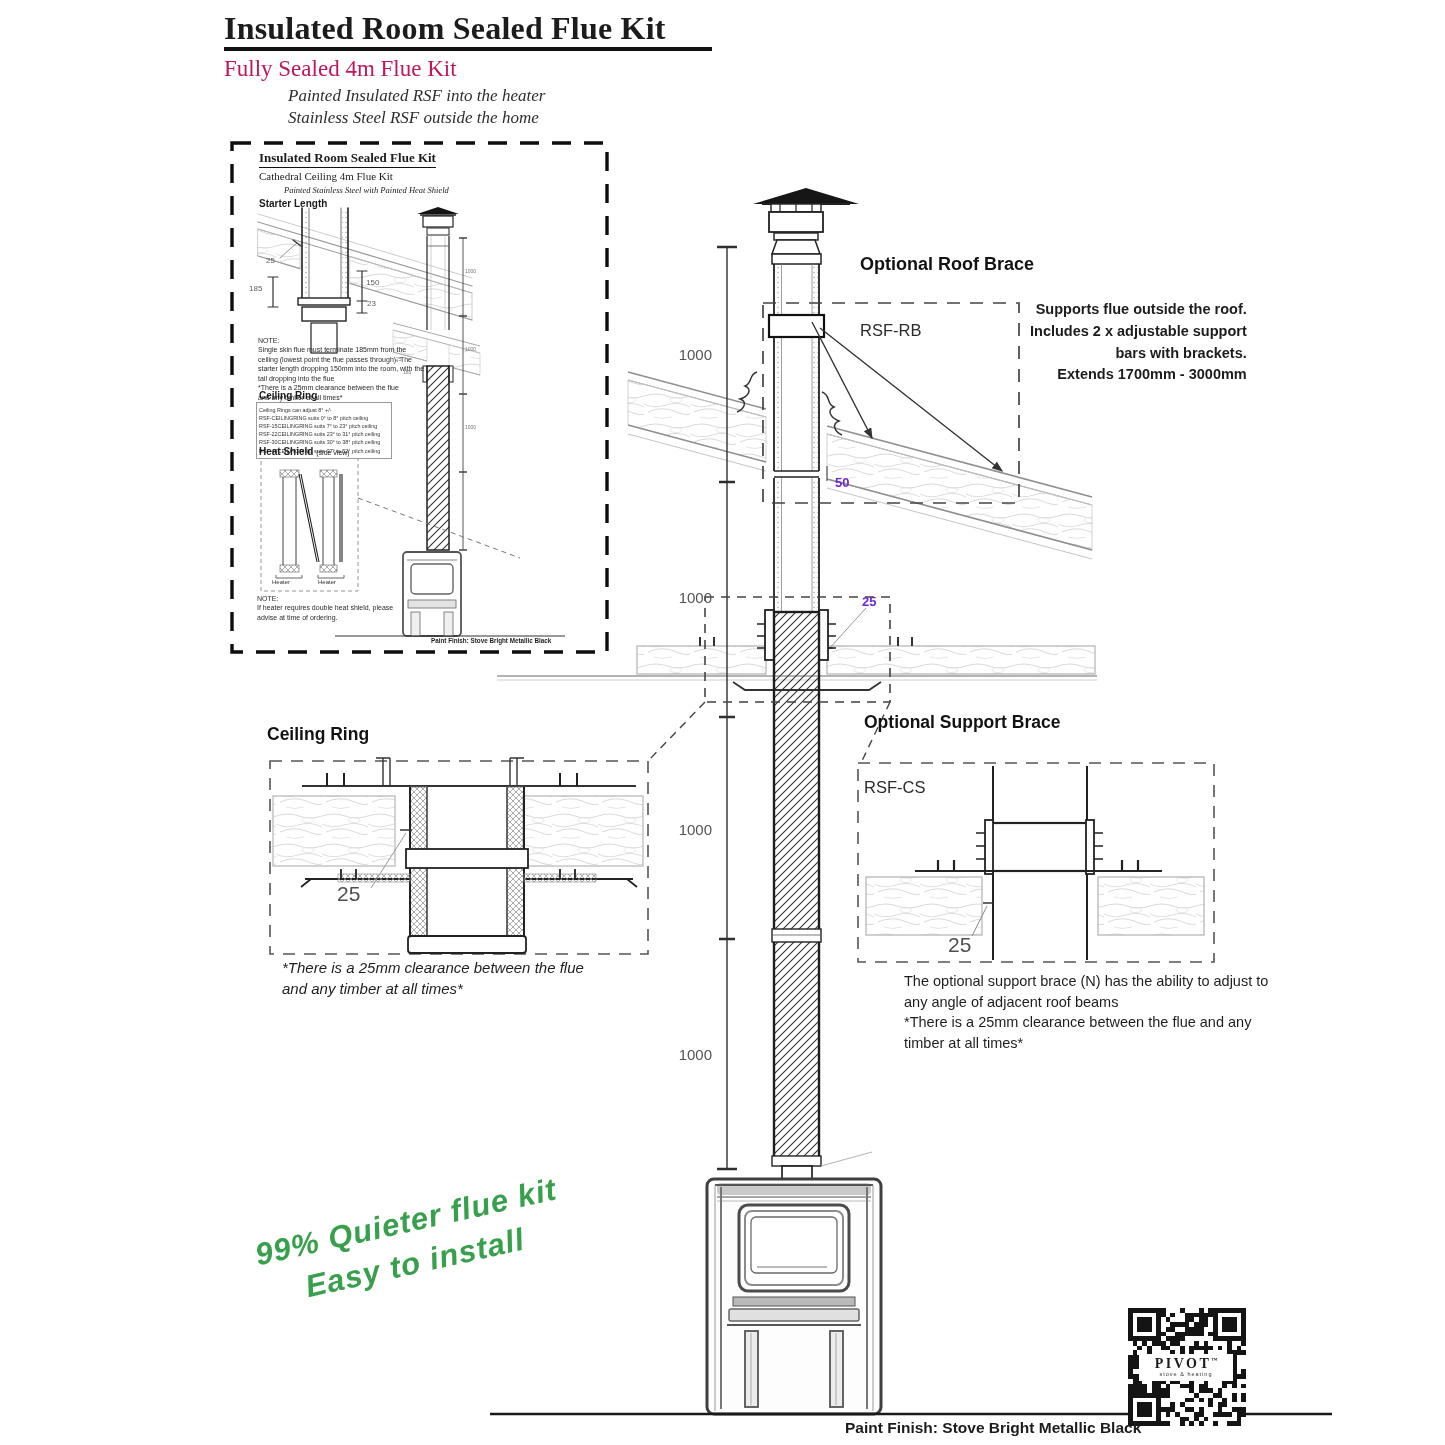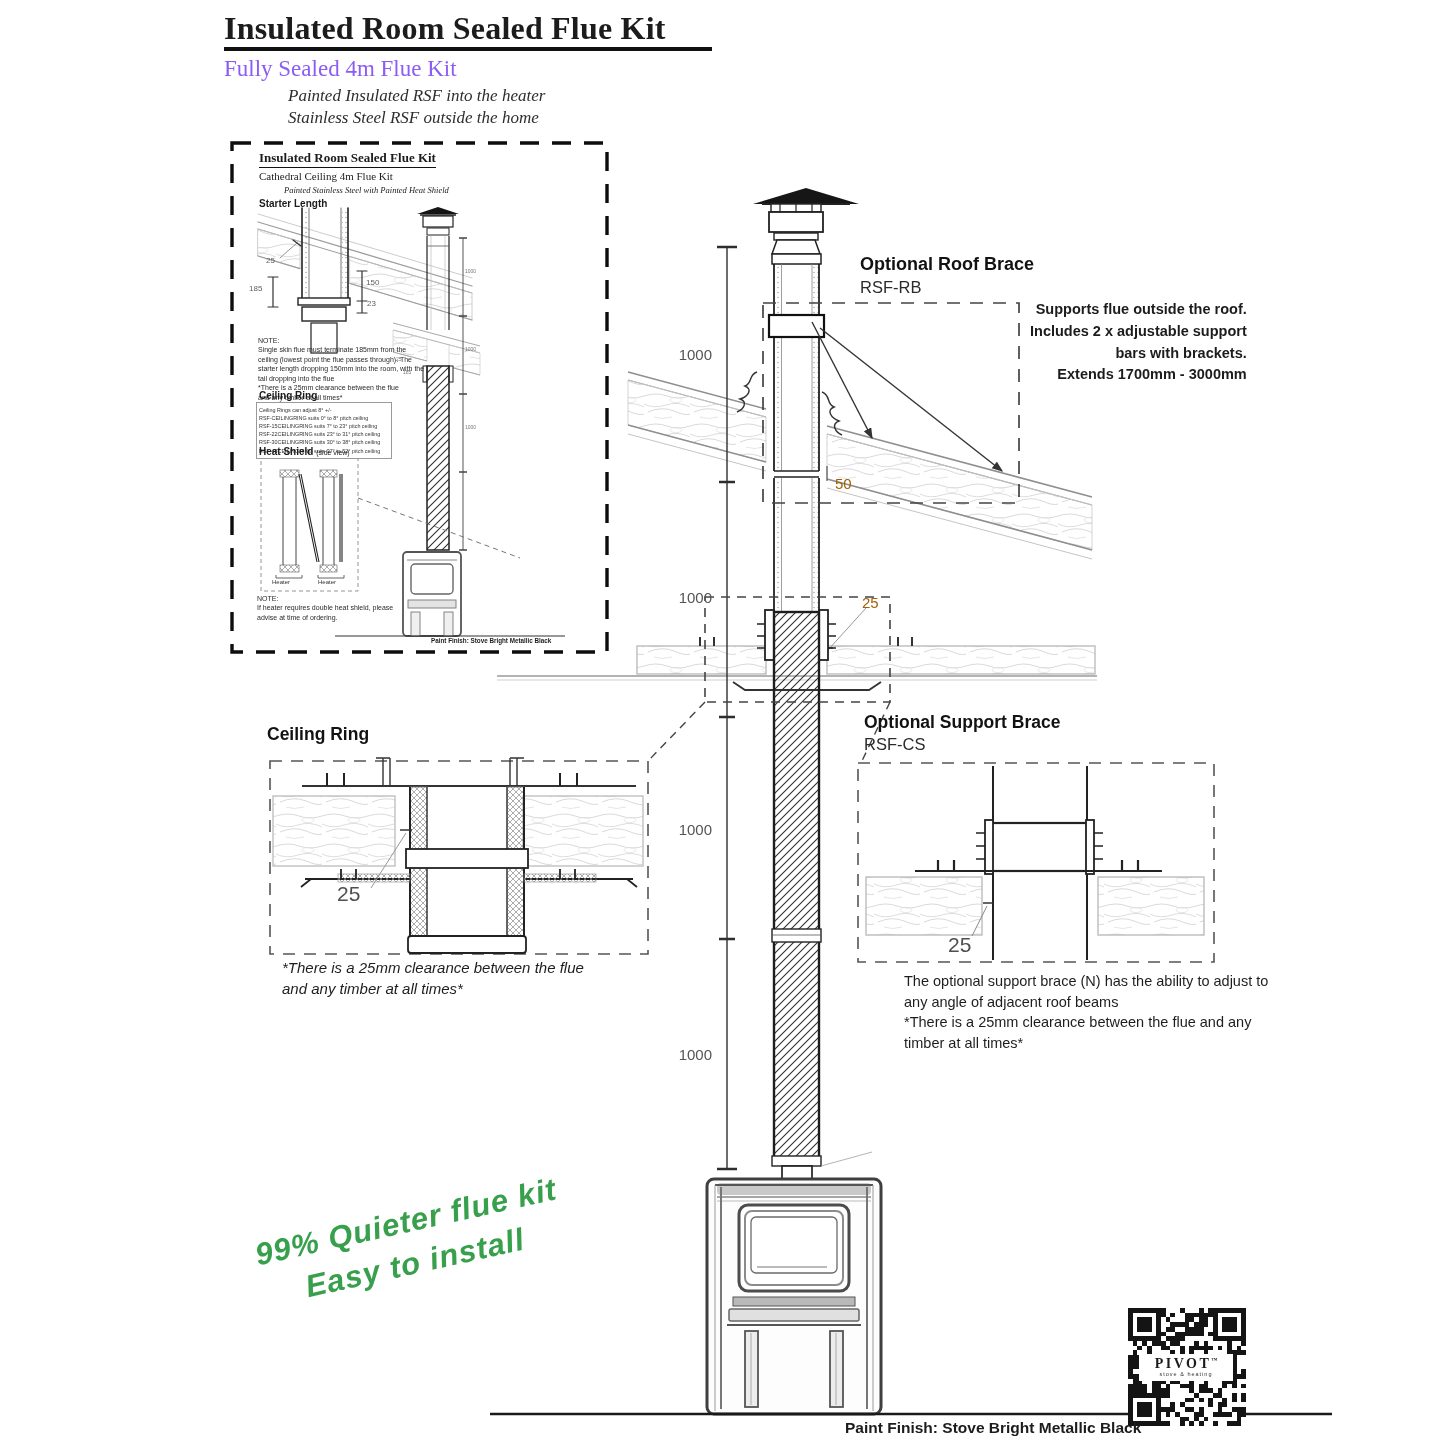--- a/index.html
+++ b/index.html
@@ -5,42 +5,42 @@
   html,body{margin:0;padding:0;background:#fff;}
   #page{position:relative;width:1445px;height:1445px;background:#fff;overflow:hidden;
         font-family:"Liberation Sans",sans-serif;color:#1c1c1c;}
   #art{position:absolute;left:0;top:0;}
   .abs{position:absolute;}
   .serif{font-family:"Liberation Serif",serif;}
   .pre{white-space:pre-line;}
   
   .h-title{font-size:32px;font-weight:bold;letter-spacing:.2px;}
   .h-rule{background:#111;height:4px;}
-  .h-sub{font-size:23px;color:#8b5cf6;}
+  .h-sub{font-size:23px;color:#be185d;}
   .h-tag{font-size:17px;font-style:italic;color:#2e2e2e;}
   
   .i-title{font-size:13px;font-weight:bold;border-bottom:1.5px solid #111;padding-bottom:1px;}
   .i-sub{font-size:11px;}
   .i-tag{font-size:8.5px;font-style:italic;}
   .i-h{font-size:10px;font-weight:bold;}
   .i-hsuf{font-size:7px;font-weight:normal;}
   .i-note{font-size:7px;line-height:1.35;color:#2a2a2a;}
   .i-box{border:1px solid #9a9a9a;padding:3px 2px;width:130px;background:#fff;}
   .i-box span{display:block;font-size:5.4px;line-height:1.5;white-space:nowrap;color:#333;}
   .i-heater{font-size:6px;color:#333;}
   .i-paint{font-size:6.3px;font-weight:bold;}
   .s-dim{font-size:8px;color:#5f5f5f;}
   .m-dim{font-size:5px;color:#777;}
   
   .d1000{width:40px;text-align:right;font-size:15px;color:#555;}
-  .gap{font-size:15px;color:#a16207;}
+  .gap{font-size:13px;color:#6d28d9;font-weight:bold;}
   .gap-big{font-size:21px;color:#4f4f4f;}
   .sec-h{font-size:18px;font-weight:bold;color:#121212;}
   .sec-h2{font-size:17.5px;font-weight:bold;color:#121212;}
-  .sec-code{font-size:16.5px;color:#2b2b2b;}
+  .sec-code{font-size:16.5px;color:#2b2b2b;margin-top:43px;}
   .desc-b{font-size:14.5px;font-weight:bold;line-height:1.5;color:#1c1c1c;text-align:right;}
   .cap{font-size:15px;line-height:1.42;color:#1e1e1e;}
   .cap2{font-size:14.5px;line-height:1.42;color:#1e1e1e;}
   .f-paint{font-size:15.5px;font-weight:bold;}
   
   .mkt{transform:rotate(-12.5deg);transform-origin:left center;text-align:center;width:380px;}
   .mkt div{font-size:31px;font-weight:bold;font-style:italic;letter-spacing:1px;line-height:1.35;}
   
   .qr{width:118px;height:118px;background:#fff;}
   .qr-grid{display:grid;grid-template-columns:repeat(25,1fr);grid-template-rows:repeat(25,1fr);width:100%;height:100%;}

